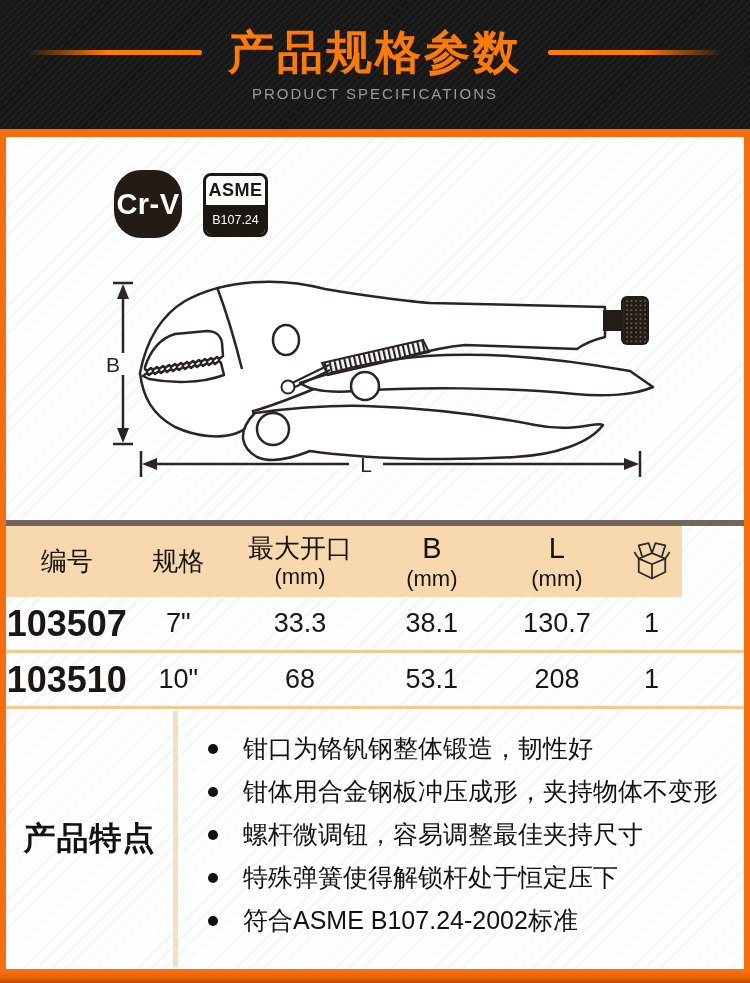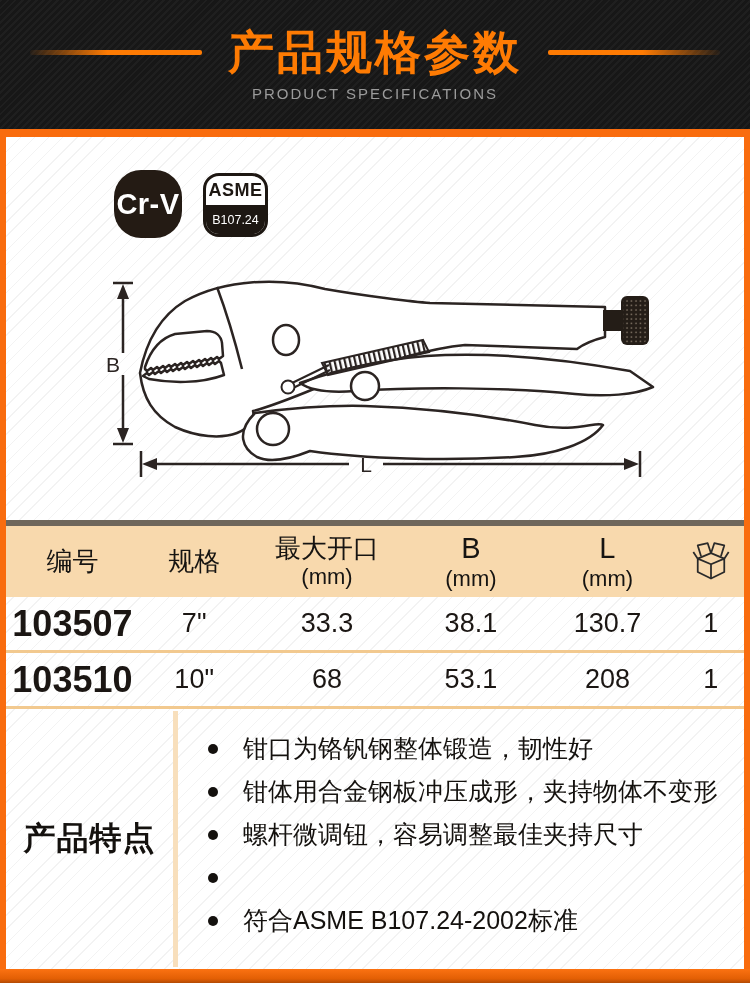--- a/index.html
+++ b/index.html
@@ -40,37 +40,37 @@
     background:linear-gradient(#fb7212,#e35f04 70%,#b34a03);
   }
   
   .badges{position:absolute;top:33px;left:108px;display:flex;gap:21px;align-items:flex-start;}
   .badge-crv{
     width:68px;height:68px;border-radius:27px;background:#241b14;
     display:flex;align-items:center;justify-content:center;
     color:#ffffff;font-size:29px;font-weight:bold;letter-spacing:0.5px;
   }
   .badge-asme{
-    margin-top:3px;width:59px;height:58px;border:3px solid #1d1712;border-radius:16px;
+    margin-top:3px;width:59px;height:58px;border:3px solid #1d1712;border-radius:8px;
     overflow:hidden;display:flex;flex-direction:column;background:#fff;
   }
   .badge-asme .top{
     flex:1;display:flex;align-items:center;justify-content:center;
     color:#1d1712;font-weight:bold;font-size:18px;letter-spacing:0.5px;
   }
   .badge-asme .bot{
     flex:1;background:#1d1712;display:flex;align-items:center;justify-content:center;
     color:#ffffff;font-size:12.5px;font-weight:500;
   }
   
   .diagram{position:absolute;top:126px;left:79px;width:600px;height:236px;}
   .diagram svg text{font-family:"Liberation Sans",sans-serif;fill:#2b2422;font-size:21px;}
   
   .spec-topline{position:absolute;top:383px;left:0;width:738px;height:6px;background:#6f675c;}
-  .t-flex{display:flex;width:738px;}
+  .t-flex{display:flex;width:676px;}
   .c1{width:18%;} .c2{width:15%;} .c3{width:21%;} .c4{width:18%;} .c5{width:19%;} .c6{width:9%;}
   .cell{display:flex;flex-direction:column;align-items:center;justify-content:center;text-align:center;}
   .thead{
     position:absolute;top:389px;left:0;height:71px;background:#f8d9ad;color:#161412;
   }
   .thead .label{font-size:26px;line-height:1.15;font-weight:500;}
   .thead .latin .label{font-size:29px;}
   .thead .unit{font-size:22px;line-height:1.15;font-weight:500;}
   .trow{position:absolute;left:0;height:53px;color:#1b1613;}
   .trow .cell{font-size:27px;}
@@ -284,20 +284,21 @@
         <div class="f-item">
           <span class="dot"></span>
           <span>钳体用合金钢板冲压成形，夹持物体不变形</span>
         </div>
         <div class="f-item">
           <span class="dot"></span>
           <span>螺杆微调钮，容易调整最佳夹持尺寸</span>
         </div>
         <div class="f-item">
           <span class="dot"></span>
+          <span>特殊弹簧使得解锁杆处于恒定压下</span>
         </div>
         <div class="f-item">
           <span class="dot"></span>
           <span>符合ASME B107.24-2002标准</span>
         </div>
       </div>
     </div>
 
   </div>
 

